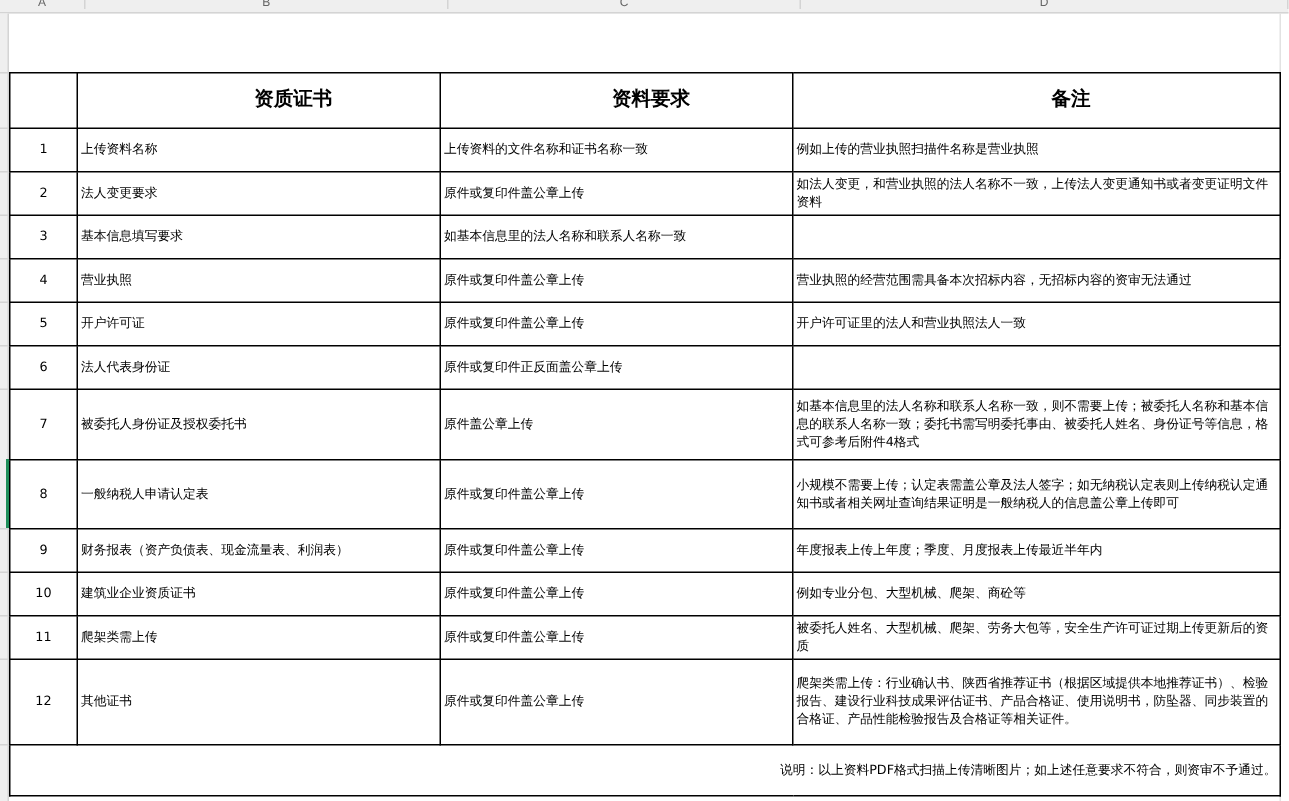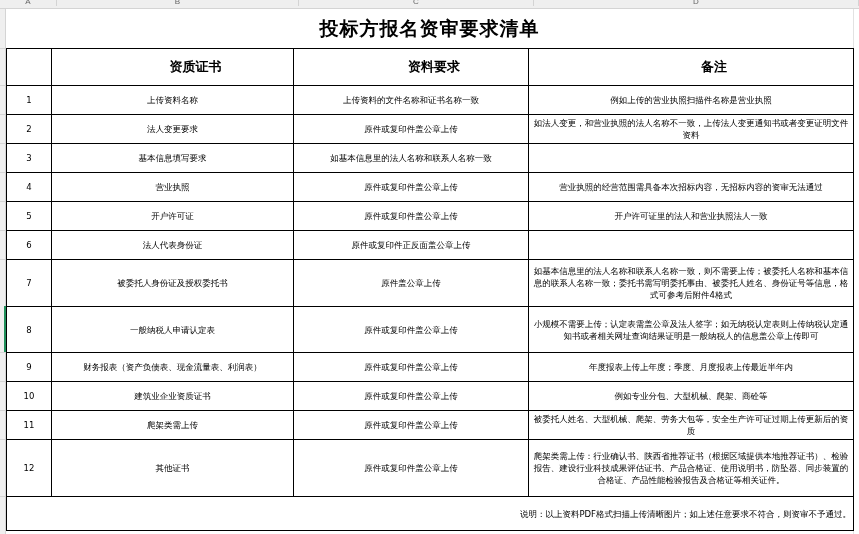--- a/index.html
+++ b/index.html
@@ -37,21 +37,21 @@
     position: absolute; left: 0; top: 39px; border-collapse: collapse; table-layout: fixed;
     width: 847px;
   }
   table.grid td, table.grid th {
     border: 1px solid #000; padding: 0 2px; box-sizing: border-box; vertical-align: middle;
     font-size: 8.5px; color: #000; line-height: 12px; overflow: hidden;
     font-family: "DejaVu Sans", sans-serif;
   }
   table.grid th { font-size: 13px; font-weight: bold; text-align: center; height: 37px; padding-left: 48px; }
   td.seq { text-align: center; font-size: 9px; font-family: "Liberation Sans", sans-serif; }
-  td.cert, td.req, td.note { text-align: center; }
+  td.cert, td.req, td.note { text-align: left; }
   .note-row td {
     border-left: none; border-right: none; font-size: 8.5px; padding-left: 1px; height: 34px; text-align: right;
   }
   col.a { width: 45px; }
   col.b { width: 242px; }
   col.c { width: 235px; }
   col.d { width: 325px; }
 </style>
 </head>
 <body>
@@ -74,21 +74,20 @@
   <div class="gutter-tick" style="top:250px;"></div>
   <div class="gutter-selected" style="top:297px;height:46px;"></div>
   <div class="gutter-tick" style="top:343px;"></div>
   <div class="gutter-tick" style="top:372px;"></div>
   <div class="gutter-tick" style="top:401px;"></div>
   <div class="gutter-tick" style="top:430px;"></div>
   <div class="gutter-tick" style="top:487px;"></div>
 </div>
 
 <div class="sheet">
-  <div class="title-row">投标方报名资审要求清单</div>
   <div class="right-gridline"></div>
 
   <table class="grid">
     <colgroup>
         <col class="a">
         <col class="b">
         <col class="c">
         <col class="d">
       </colgroup>
     <tbody>

